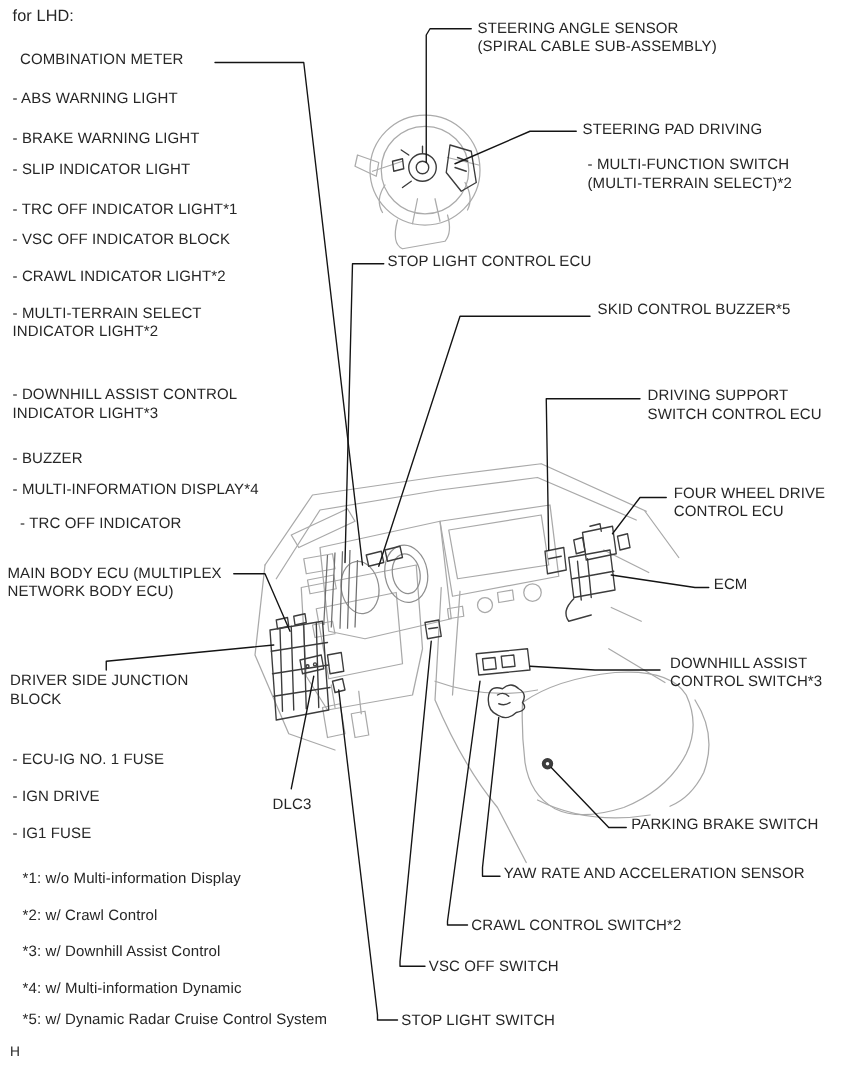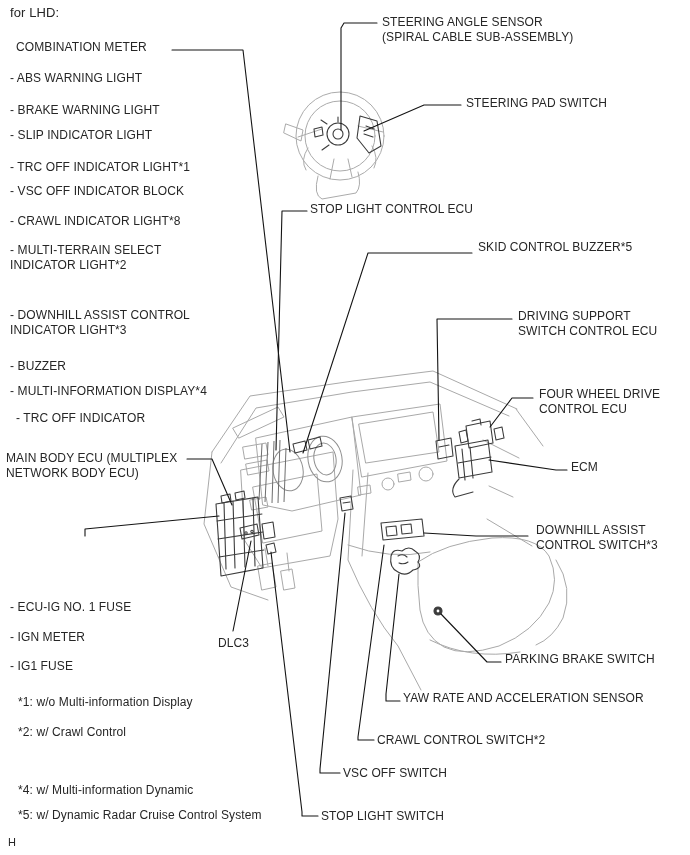--- a/index.html
+++ b/index.html
@@ -148,52 +148,57 @@
   </svg>
 
   <div class="lbl title" style="left:10px;top:5px">for LHD:</div>
 
   <div class="lbl" style="left:16px;top:40px">COMBINATION METER</div>
   <div class="lbl" style="left:10px;top:71px">- ABS WARNING LIGHT</div>
   <div class="lbl" style="left:10px;top:103px">- BRAKE WARNING LIGHT</div>
   <div class="lbl" style="left:10px;top:128px">- SLIP INDICATOR LIGHT</div>
   <div class="lbl" style="left:10px;top:160px">- TRC OFF INDICATOR LIGHT*1</div>
   <div class="lbl" style="left:10px;top:184px">- VSC OFF INDICATOR BLOCK</div>
-  <div class="lbl" style="left:10px;top:214px">- CRAWL INDICATOR LIGHT*8</div>
+  <div class="lbl" style="left:10px;top:214px">- CRAWL INDICATOR LIGHT*2</div>
   <div class="lbl" style="left:10px;top:243px">- MULTI-TERRAIN SELECT
 INDICATOR LIGHT*2</div>
   <div class="lbl" style="left:10px;top:308px">- DOWNHILL ASSIST CONTROL
 INDICATOR LIGHT*3</div>
   <div class="lbl" style="left:10px;top:359px">- BUZZER</div>
   <div class="lbl" style="left:10px;top:384px">- MULTI-INFORMATION DISPLAY*4</div>
   <div class="lbl" style="left:16px;top:411px">- TRC OFF INDICATOR</div>
   <div class="lbl" style="left:6px;top:451px">MAIN BODY ECU (MULTIPLEX
 NETWORK BODY ECU)</div>
+  <div class="lbl" style="left:8px;top:537px">DRIVER SIDE JUNCTION
+BLOCK</div>
   <div class="lbl" style="left:10px;top:600px">- ECU-IG NO. 1 FUSE</div>
-  <div class="lbl" style="left:10px;top:630px">- IGN METER</div>
+  <div class="lbl" style="left:10px;top:630px">- IGN DRIVE</div>
   <div class="lbl" style="left:10px;top:659px">- IG1 FUSE</div>
   <div class="lbl" style="left:218px;top:636px">DLC3</div>
 
   <div class="lbl" style="left:382px;top:15px">STEERING ANGLE SENSOR
 (SPIRAL CABLE SUB-ASSEMBLY)</div>
-  <div class="lbl" style="left:466px;top:96px">STEERING PAD SWITCH</div>
+  <div class="lbl" style="left:466px;top:96px">STEERING PAD DRIVING</div>
+  <div class="lbl" style="left:470px;top:124px">- MULTI-FUNCTION SWITCH
+(MULTI-TERRAIN SELECT)*2</div>
   <div class="lbl" style="left:310px;top:202px">STOP LIGHT CONTROL ECU</div>
   <div class="lbl" style="left:478px;top:240px">SKID CONTROL BUZZER*5</div>
   <div class="lbl" style="left:518px;top:309px">DRIVING SUPPORT
 SWITCH CONTROL ECU</div>
   <div class="lbl" style="left:539px;top:387px">FOUR WHEEL DRIVE
 CONTROL ECU</div>
   <div class="lbl" style="left:571px;top:460px">ECM</div>
   <div class="lbl" style="left:536px;top:523px">DOWNHILL ASSIST
 CONTROL SWITCH*3</div>
   <div class="lbl" style="left:505px;top:652px">PARKING BRAKE SWITCH</div>
   <div class="lbl" style="left:403px;top:691px">YAW RATE AND ACCELERATION SENSOR</div>
   <div class="lbl" style="left:377px;top:733px">CRAWL CONTROL SWITCH*2</div>
   <div class="lbl" style="left:343px;top:766px">VSC OFF SWITCH</div>
   <div class="lbl" style="left:321px;top:809px">STOP LIGHT SWITCH</div>
 
   <div class="lbl" style="left:18px;top:695px">*1: w/o Multi-information Display</div>
   <div class="lbl" style="left:18px;top:725px">*2: w/ Crawl Control</div>
+  <div class="lbl" style="left:18px;top:754px">*3: w/ Downhill Assist Control</div>
   <div class="lbl" style="left:18px;top:783px">*4: w/ Multi-information Dynamic</div>
   <div class="lbl" style="left:18px;top:808px">*5: w/ Dynamic Radar Cruise Control System</div>
 
   <div class="lbl marker" style="left:8px;top:835px">H</div>
 </div>
 
 </body></html>

